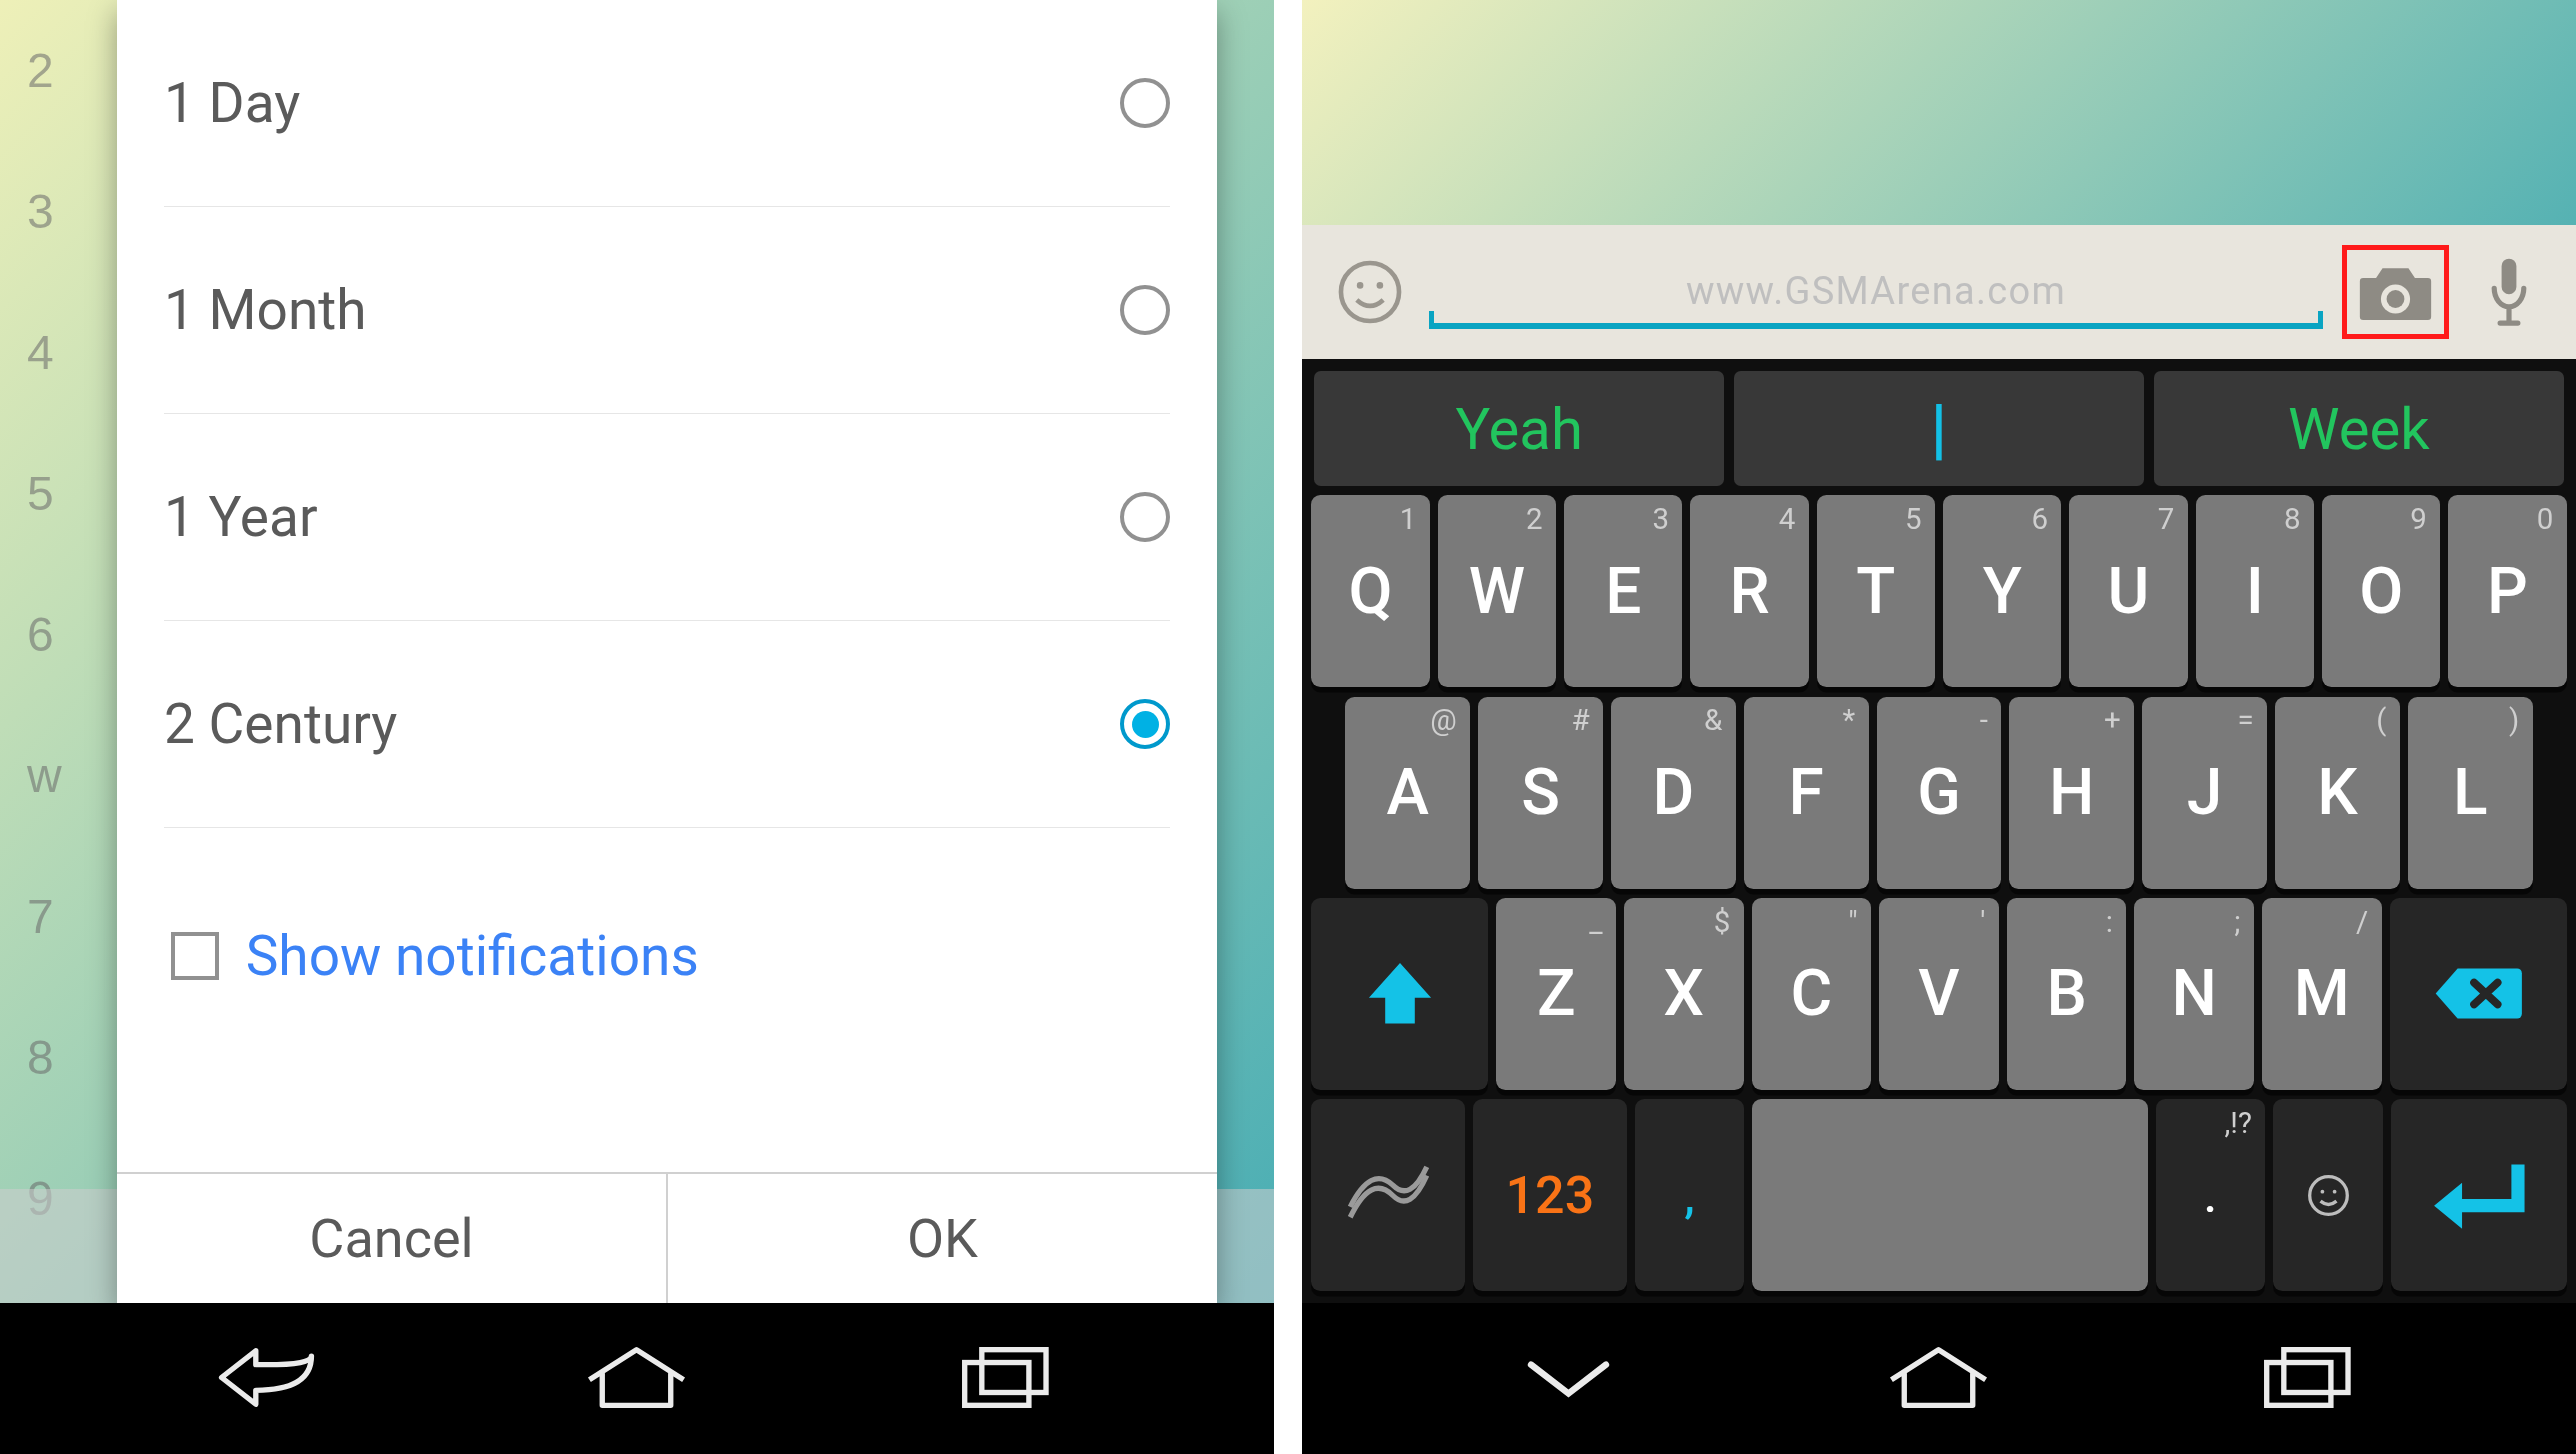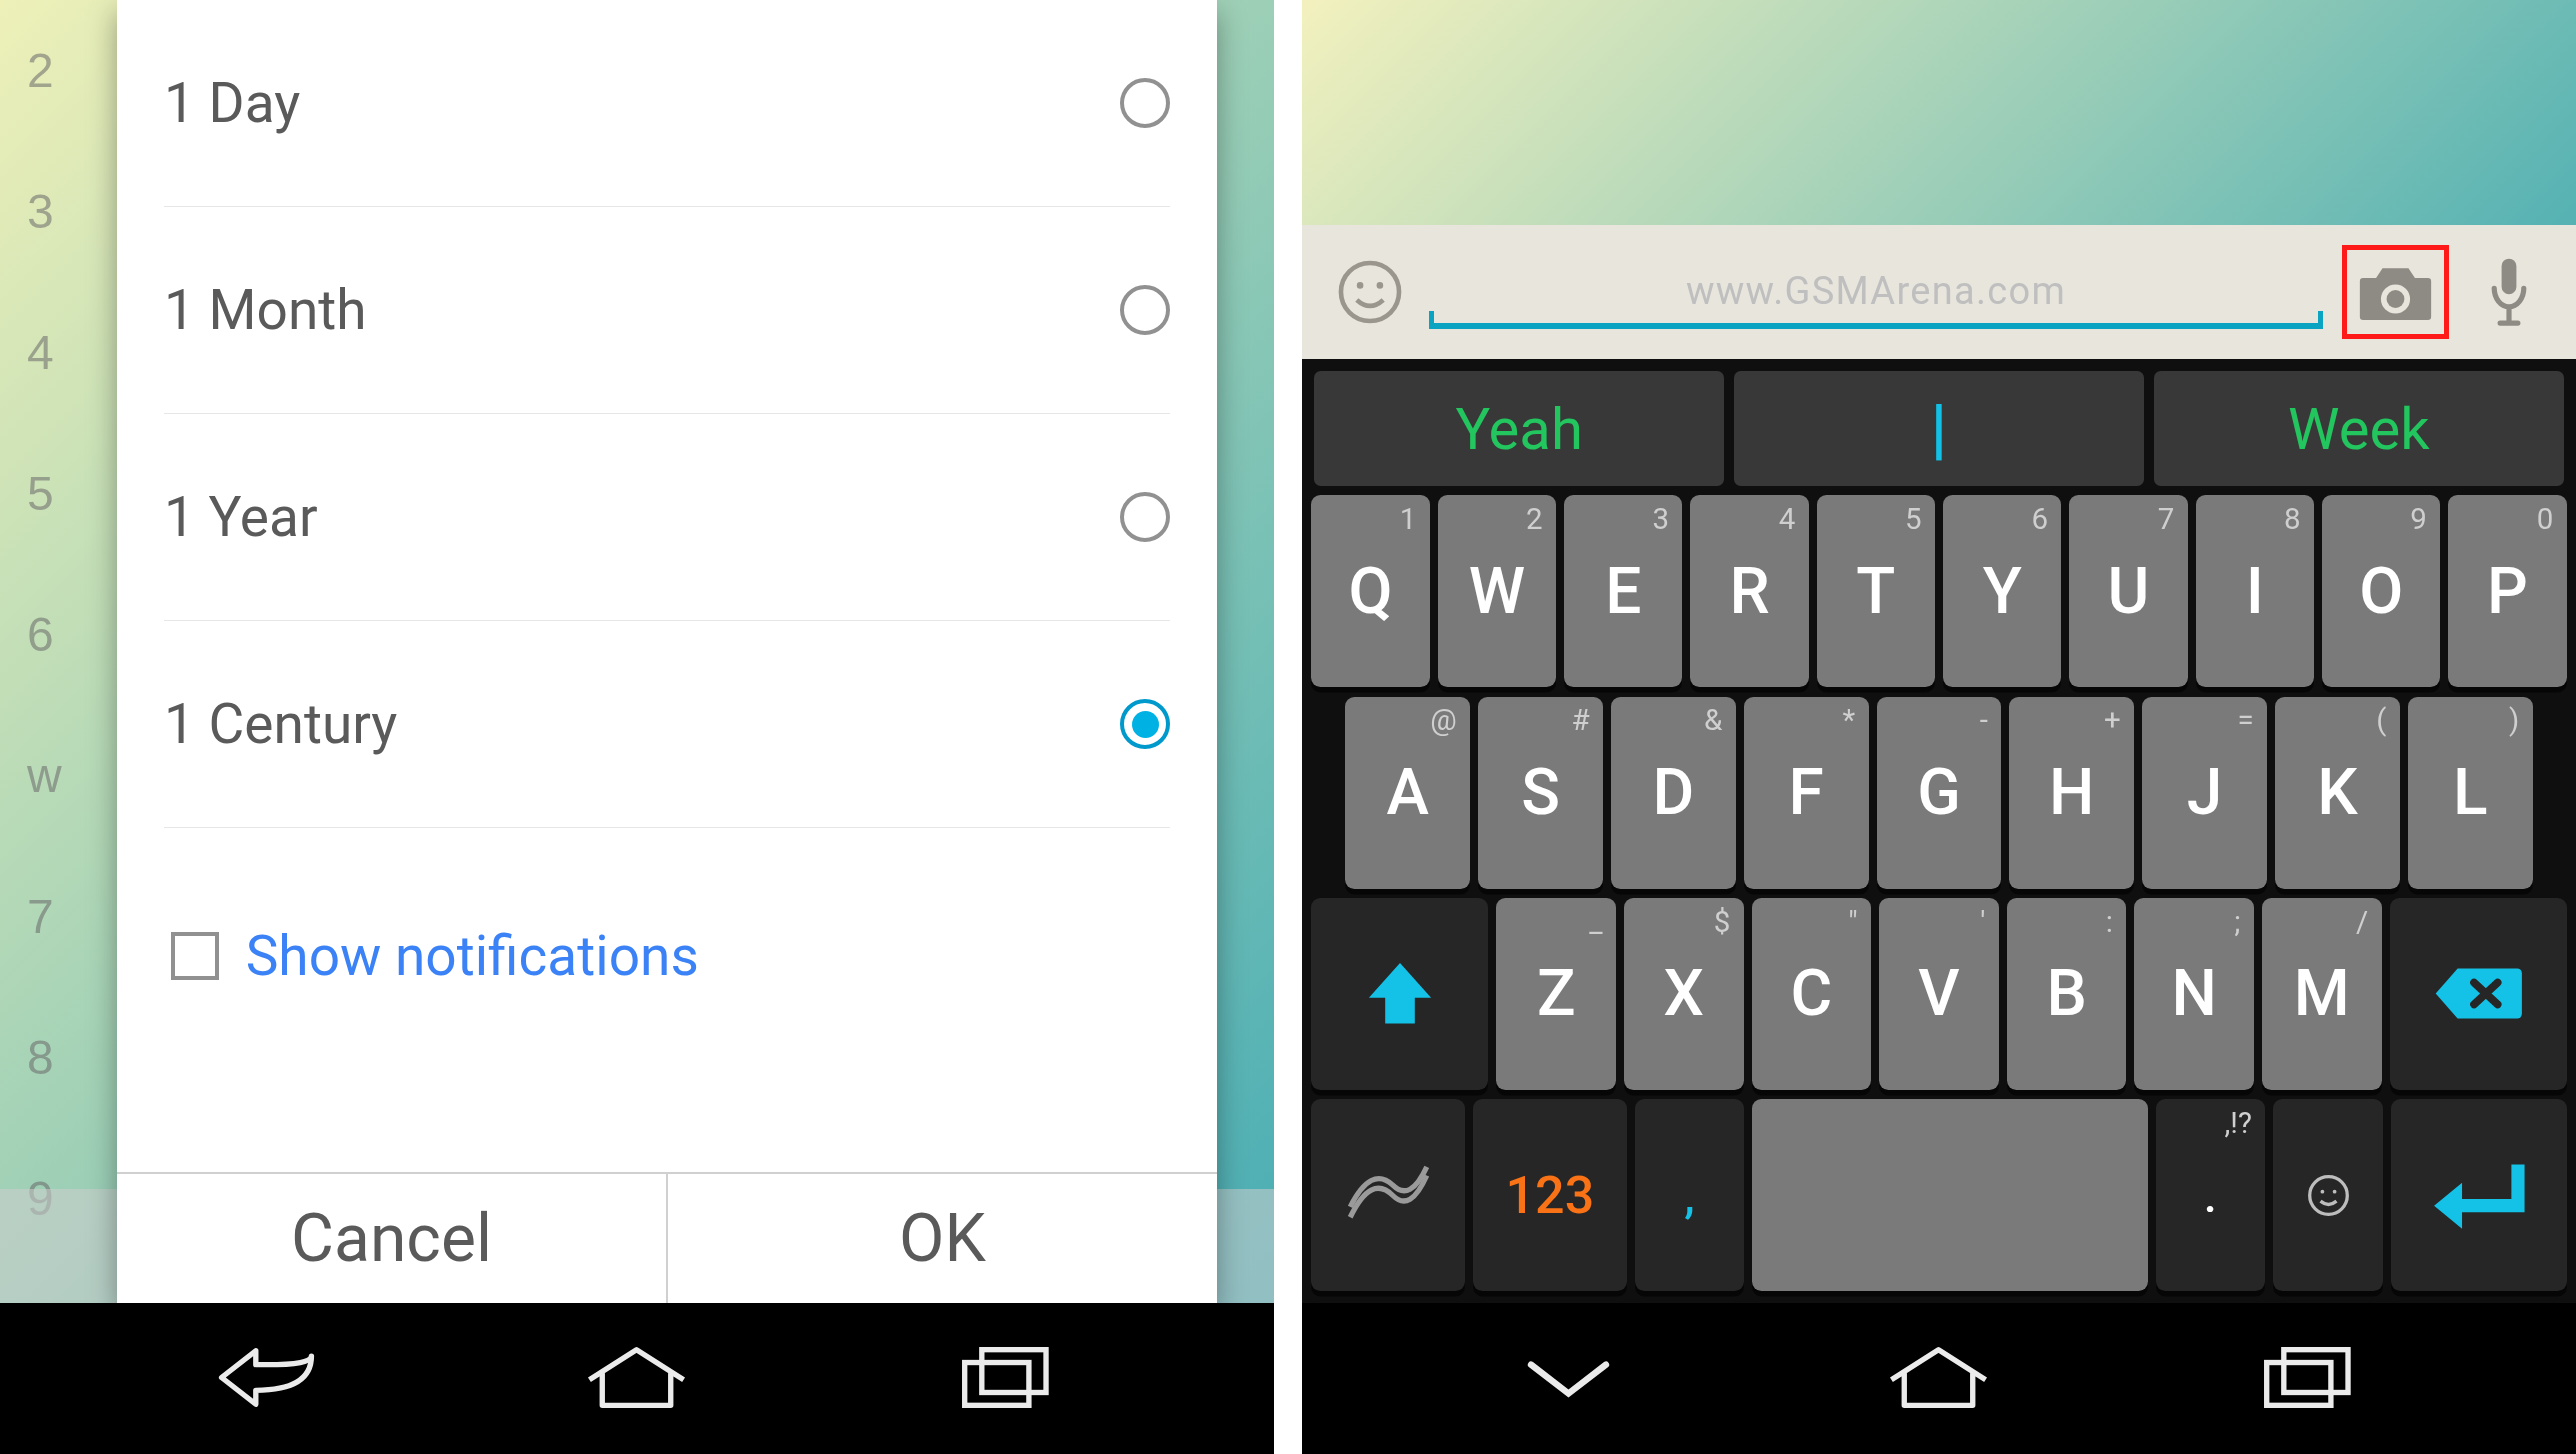--- a/index.html
+++ b/index.html
@@ -73,21 +73,21 @@
   }
   .cbox {
     width: 48px; height: 48px; border: 4.7px solid #919191;
   }
   .btnbar {
     display: flex; border-top: 2.7px solid #d0d0d0;
     height: 131px;
   }
   .btn {
     flex: 1; display: flex; align-items: center; justify-content: center;
-    font-size: 66px; color: #5a5a5a;
+    font-size: 54px; color: #5a5a5a;
   }
   .btn + .btn { border-left: 2.7px solid #d0d0d0; }
 
   .navbar {
     position: absolute; left: 0; right: 0; bottom: 0; height: 151px;
     background: #000;
     display: flex; align-items: center; justify-content: space-around;
     padding: 0 81px;
   }
   .navbar .navicon svg { width: 107px; height: 81px; }
@@ -212,21 +212,21 @@
         </div>
         <div class="opt">
           <span>1 Month</span>
           <span class="radio"></span>
         </div>
         <div class="opt">
           <span>1 Year</span>
           <span class="radio"></span>
         </div>
         <div class="opt">
-          <span>1 Century</span>
+          <span>2 Century</span>
           <span class="radio sel"></span>
         </div>
 
         <div class="notif-row">
           <span class="cbox"></span>
           <span>Show notifications</span>
         </div>
       </div>
 
       <div class="btnbar">

